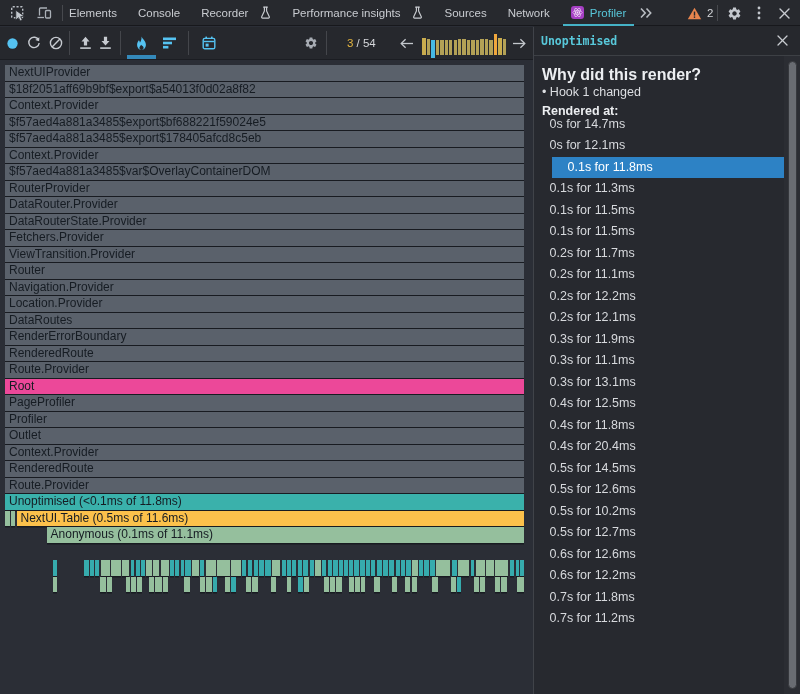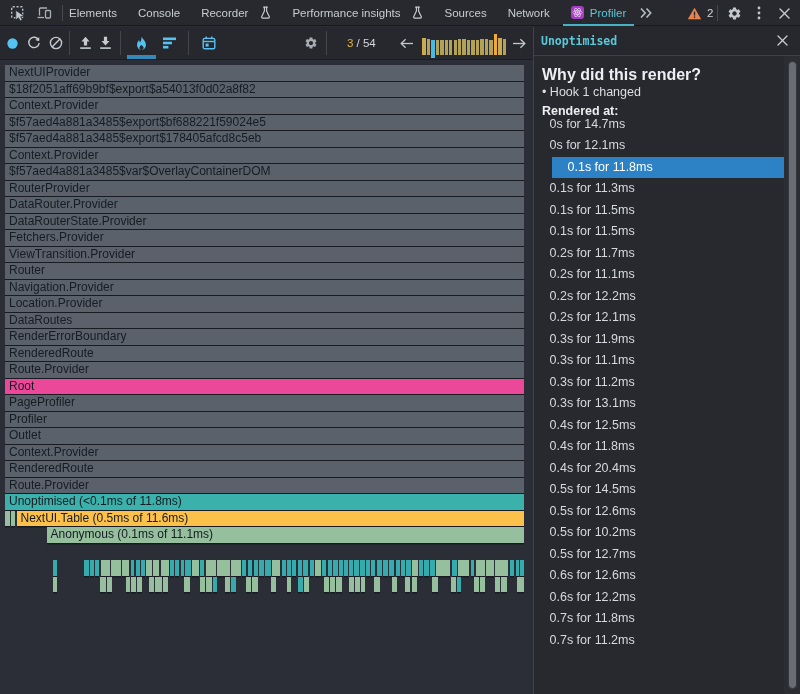--- a/index.html
+++ b/index.html
@@ -522,21 +522,20 @@
           <div class="rp-item sel">0.1s for 11.8ms</div>
           <div class="rp-item">0.1s for 11.3ms</div>
           <div class="rp-item">0.1s for 11.5ms</div>
           <div class="rp-item">0.1s for 11.5ms</div>
           <div class="rp-item">0.2s for 11.7ms</div>
           <div class="rp-item">0.2s for 11.1ms</div>
           <div class="rp-item">0.2s for 12.2ms</div>
           <div class="rp-item">0.2s for 12.1ms</div>
           <div class="rp-item">0.3s for 11.9ms</div>
           <div class="rp-item">0.3s for 11.1ms</div>
-          <div class="rp-item">0.3s for 11.2ms</div>
           <div class="rp-item">0.3s for 13.1ms</div>
           <div class="rp-item">0.4s for 12.5ms</div>
           <div class="rp-item">0.4s for 11.8ms</div>
           <div class="rp-item">0.4s for 20.4ms</div>
           <div class="rp-item">0.5s for 14.5ms</div>
           <div class="rp-item">0.5s for 12.6ms</div>
           <div class="rp-item">0.5s for 10.2ms</div>
           <div class="rp-item">0.5s for 12.7ms</div>
           <div class="rp-item">0.6s for 12.6ms</div>
           <div class="rp-item">0.6s for 12.2ms</div>

